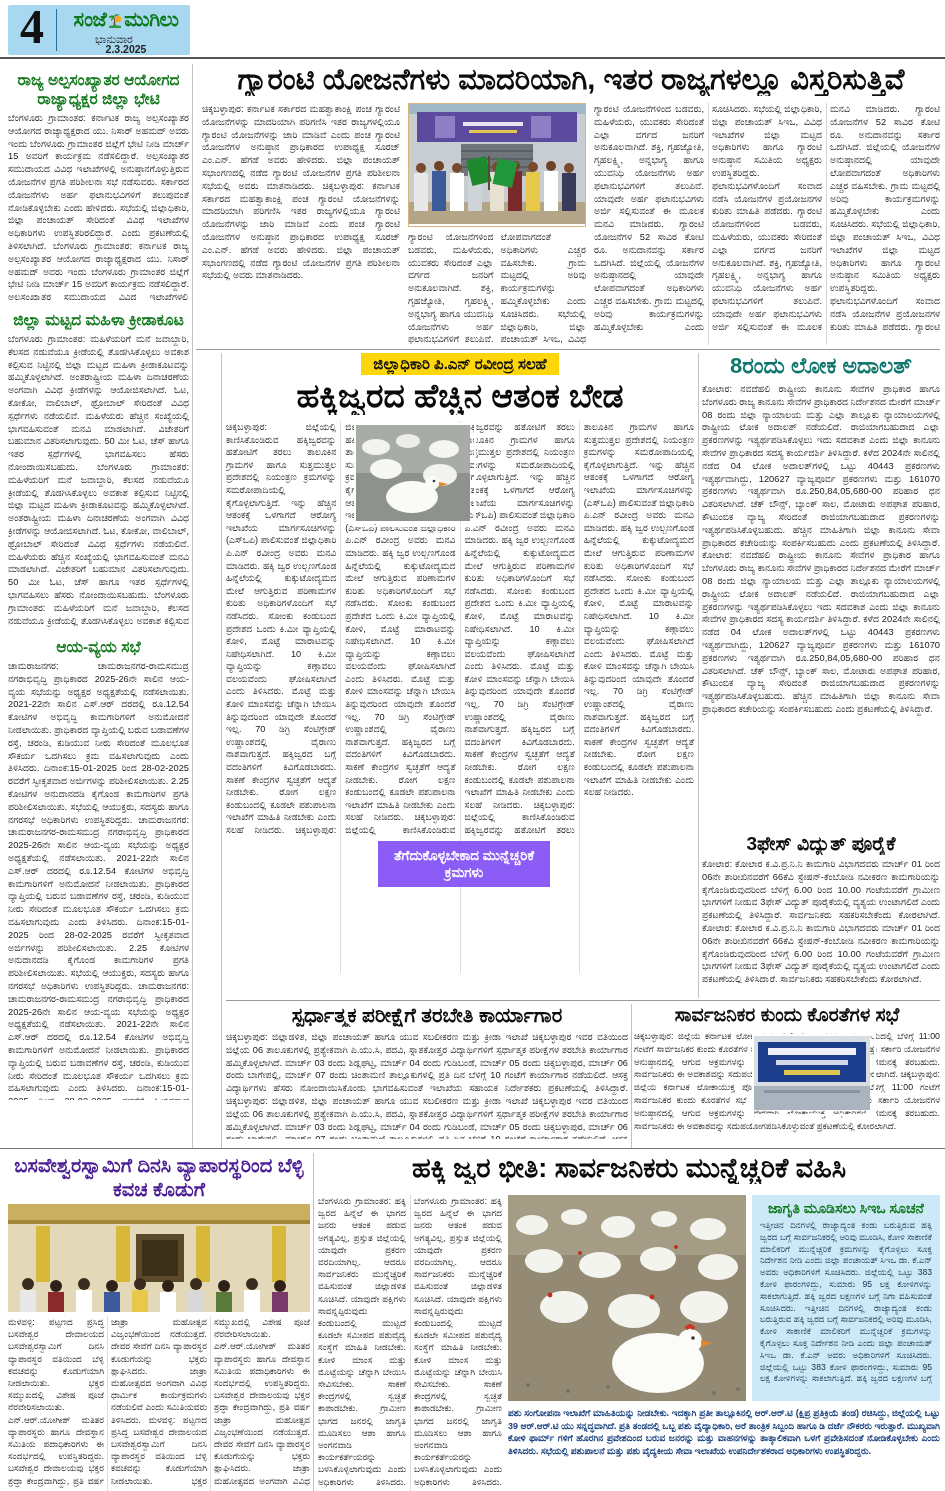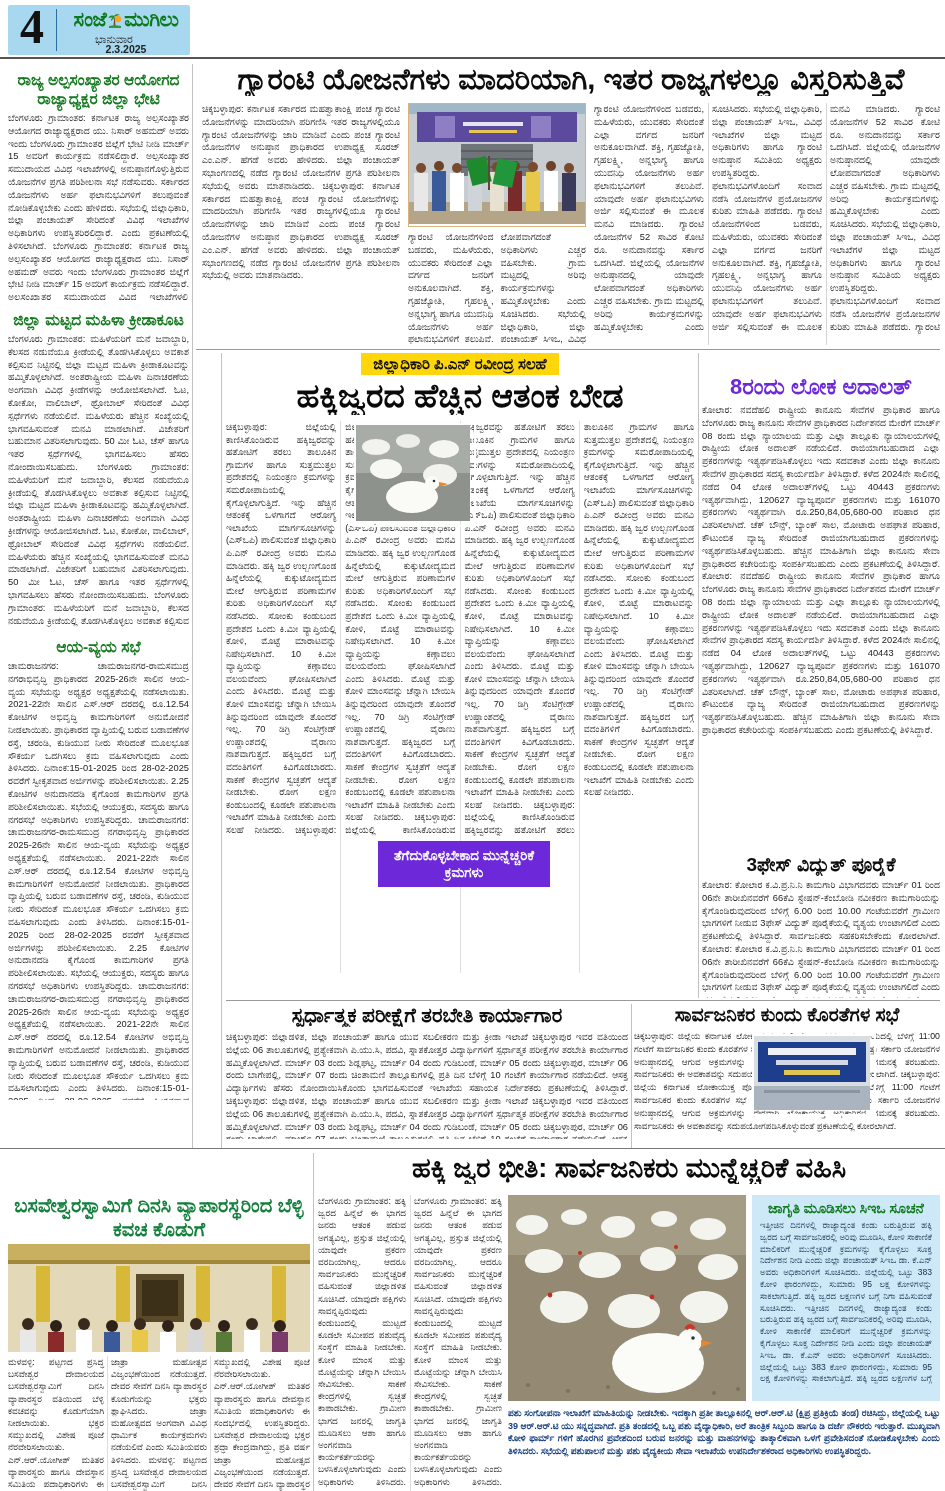--- a/index.html
+++ b/index.html
@@ -17,54 +17,54 @@
   #logo-row{position:absolute;left:55px;top:3px;width:126px;text-align:center;
             font-size:20px;font-weight:800;color:#0b7a1c;letter-spacing:-0.5px;white-space:nowrap;}
   #logo-day{position:absolute;left:43px;top:28px;width:126px;text-align:center;font-size:11px;color:#222;}
   #logo-date{position:absolute;left:55px;top:38px;width:126px;text-align:center;font-size:10.5px;font-weight:bold;color:#222;}
   #edition-box{left:670px;top:20px;width:270px;height:35px;background:#e6e6e6;
                display:flex;align-items:center;justify-content:center;
                font-size:21px;font-weight:bold;color:#111;}
   
   .green-head{color:#157a1f;font-weight:bold;font-size:15.5px;line-height:19px;text-align:center;margin:6px 0 4px;}
   .black-head-xl{font-size:29px;line-height:34px;font-weight:bold;color:#0d0d0d;text-align:center;overflow:hidden;}
-  .black-head-lg{font-size:22px;font-weight:bold;color:#6d28d9;text-align:center;overflow:hidden;margin-top:21px;}
+  .black-head-lg{font-size:22px;font-weight:bold;color:#0f766e;text-align:center;overflow:hidden;}
   .black-head-md{font-size:19px;font-weight:bold;color:#0d0d0d;text-align:center;overflow:hidden;}
   
   #left-rail{left:8px;top:64px;width:181px;height:1082px;overflow:hidden;}
   
   #top-article{left:196px;top:62px;width:744px;height:287px;padding-left:6px;box-sizing:border-box;}
   #ta-content{position:relative;margin-top:7px;height:242px;display:flex;gap:8px;overflow:hidden;}
   #ta-lead{width:198px;}
   #ta-mid{width:178px;display:flex;flex-direction:column;}
   #ta-photo{height:122px;border:1px solid #d9b37a;}
   #ta-midtext{flex:1;margin-top:4px;column-count:2;column-gap:7px;}
   #ta-right{flex:1;column-count:3;column-gap:8px;column-rule:1px solid #d5d5d5;}
   
   #mid-article{left:226px;top:353px;width:468px;height:645px;}
   #kicker-row{text-align:center;}
   .kicker{display:inline-block;background:#ffd60a;color:#111;font-size:15px;font-weight:bold;padding:2px 12px;}
   #mid-head{font-size:33px;line-height:38px;font-weight:bold;color:#0a0a0a;text-align:center;margin-top:2px;overflow:hidden;}
   #mid-body{margin-top:6px;height:552px;column-count:4;column-gap:9px;column-rule:1px solid #ddd;
             font-size:9.2px;line-height:12.6px;text-align:justify;overflow:hidden;}
   #duck-photo{position:absolute;left:128px;top:70px;width:118px;height:100px;border:2px solid #fff;}
-  #red-box{position:absolute;left:152px;top:488px;width:172px;height:46px;background:#6d28d9;color:#fff;
+  #red-box{position:absolute;left:152px;top:488px;width:172px;height:46px;background:#8b5cf6;color:#fff;
            font-size:13.5px;font-weight:bold;line-height:17px;display:flex;align-items:center;
            justify-content:center;text-align:center;padding:2px;box-sizing:border-box;}
   
   #right-col{left:702px;top:353px;width:238px;height:645px;overflow:hidden;}
   #rc-body1{height:450px;margin-top:4px;}
   #rc-body2{height:125px;margin-top:3px;}
   
   #workshop{left:226px;top:1004px;width:402px;height:140px;overflow:hidden;}
   #grievance{left:634px;top:1004px;width:306px;height:140px;}
   #lok-photo{position:absolute;left:118px;top:30px;width:120px;height:78px;border:2px solid #fff;}
   
   #bottom-left{left:8px;top:1153px;width:302px;height:338px;overflow:hidden;}
-  #bl-head{font-size:19.5px;line-height:24px;font-weight:bold;color:#15803d;text-align:center;margin-top:40px;}
+  #bl-head{font-size:19.5px;line-height:24px;font-weight:bold;color:#4c1d95;text-align:center;}
   #bl-body{margin-top:4px;height:182px;column-count:3;column-gap:7px;column-rule:1px solid #ddd;
            font-size:8.9px;line-height:12.2px;text-align:justify;overflow:hidden;}
   #bottom-mid{left:318px;top:1153px;width:622px;height:338px;}
   #bm-head{font-size:27px;font-weight:bold;color:#0a0a0a;text-align:center;overflow:hidden;white-space:nowrap;}
   #bm-left{position:absolute;left:0;top:42px;width:184px;height:296px;column-count:2;column-gap:8px;
            column-rule:1px solid #ddd;font-size:8.9px;line-height:12.2px;text-align:justify;overflow:hidden;}
   #chicken-photo{position:absolute;left:190px;top:42px;width:238px;height:206px;}
   #blue-box{position:absolute;left:434px;top:42px;width:188px;height:206px;background:#cde9f7;
             padding:5px 8px;box-sizing:border-box;overflow:hidden;}
   #bb-head{color:#0f7a1d;font-size:14px;font-weight:bold;text-align:center;margin-bottom:3px;}

